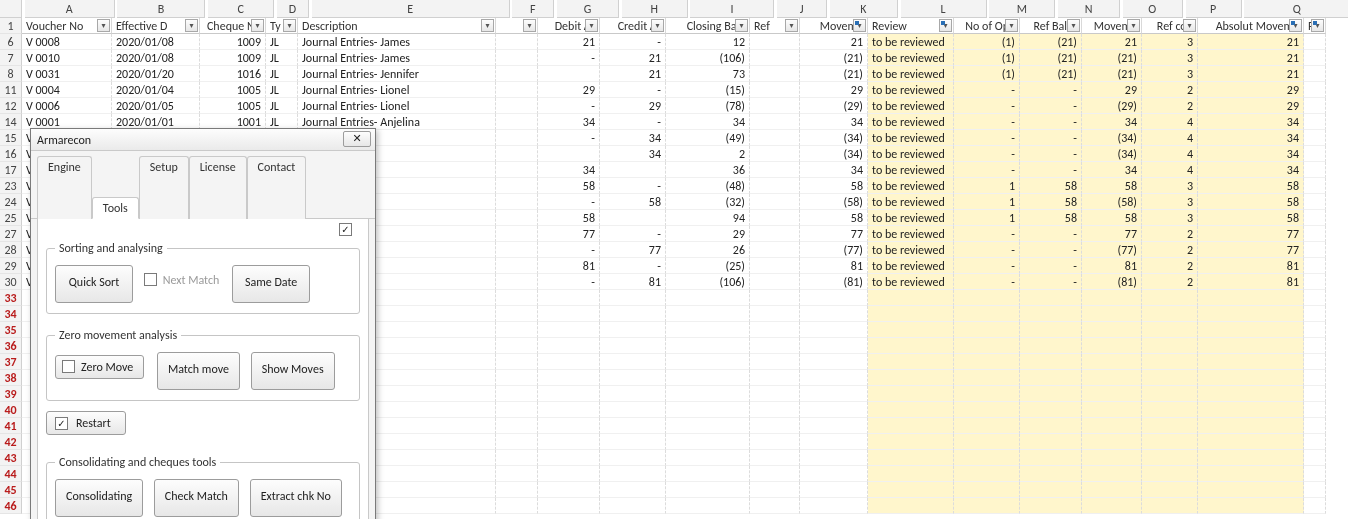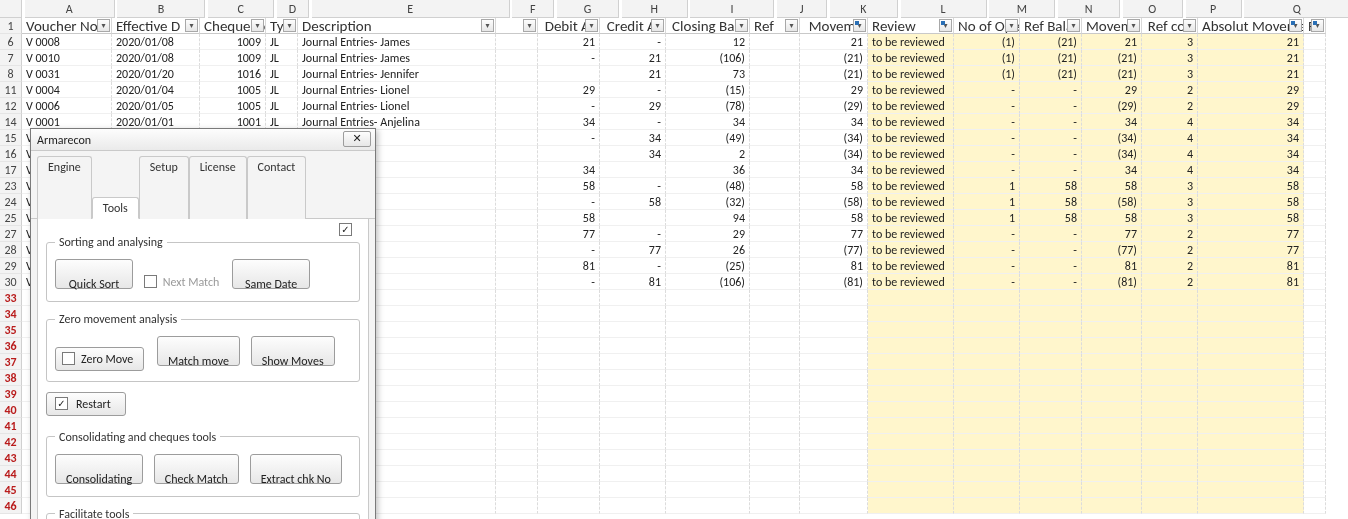--- a/index.html
+++ b/index.html
@@ -52,21 +52,21 @@
     white-space: nowrap;
   }
   .hcell {
     display: inline-block;
     height: 16px; line-height: 16px;
     border-right: 1px solid #d9d9d9;
     border-bottom: 1px solid #c9c9c9;
     padding: 0 4px;
     overflow: hidden;
     vertical-align: top;
-    font-size: 15px;
+    font-size: 12px;
     color: #333;
     position: relative;
     background:#fff;
   }
   .fbtn {
     position: absolute;
     right: 1px; top: 1px;
     width: 13px; height: 13px;
     border: 1px solid #a8a8a8;
     background: linear-gradient(#fdfdfd,#e7e7e7);
@@ -122,29 +122,29 @@
     position: relative; top:1px;
     border-radius: 3px 3px 0 0;
     color:#333;
   }
   .tab.active { background:#fff; border-bottom:1px solid #fff;margin-top:41px; }
   .tabbody { background:#fff; border:1px solid #c9c9c9; border-top:none; margin:0 6px 6px 6px; padding:8px; position:relative;}
   .topchk { position:absolute; right:6px; top:4px; }
   fieldset {
     border: 1px solid #c5c5c5;
     border-radius: 3px;
-    margin: 8px 0 10px 0;
+    margin: 14px 0 10px 0;
     padding: 10px 8px 10px 8px;
   }
   legend { padding: 0 4px; color:#333; font-size:12px;}
   .btn {
     display:inline-block;
     min-width: 78px;
-    height: 30px; line-height: 24px;
-    padding: 12px 10px;
+    height: 38px; line-height: 24px;
+    padding: 4px 10px;
     border: 1px solid #9c9c9c;
     background: linear-gradient(#fdfdfd,#e7e7e7);
     border-radius: 3px;
     text-align: center;
     margin-right: 8px;
     color:#222;
   }
   .chkbox { display:inline-flex; align-items:center; gap:6px; margin-right:10px;}
   .chkbox .box { width:13px; height:13px; border:1px solid #7a7a7a; background:#fff; display:inline-flex; align-items:center; justify-content:center; font-size:10px;}
   .restart { display:inline-flex; align-items:center; gap:8px; border:1px solid #9c9c9c; background:linear-gradient(#fdfdfd,#e7e7e7); border-radius:3px; padding:4px 14px 4px 8px; margin:0 0 6px 0;}

